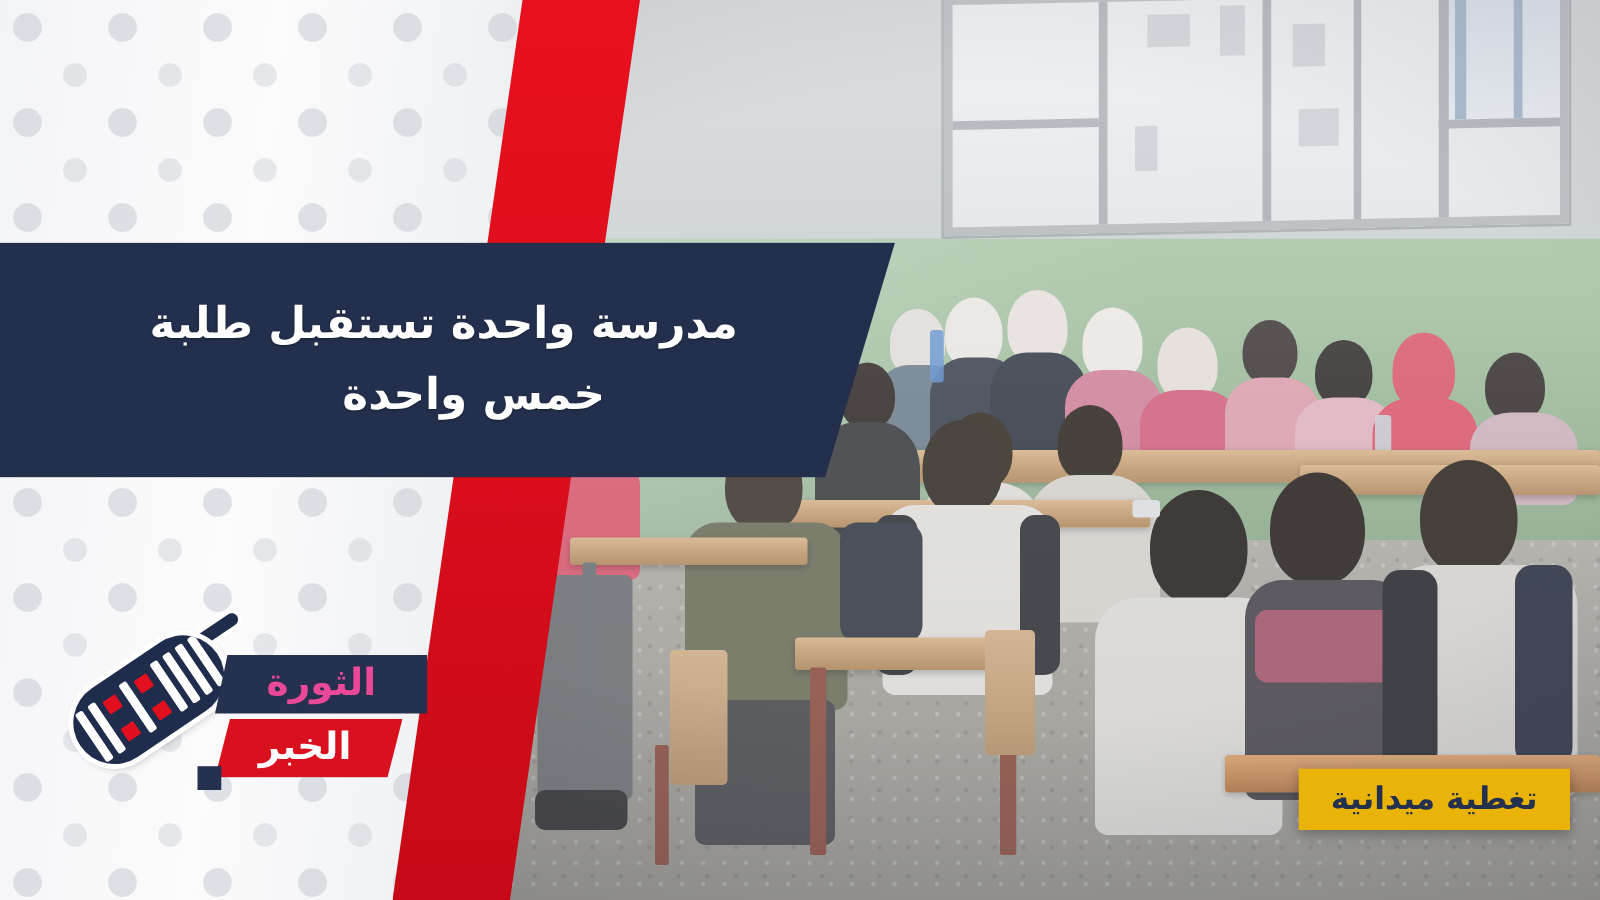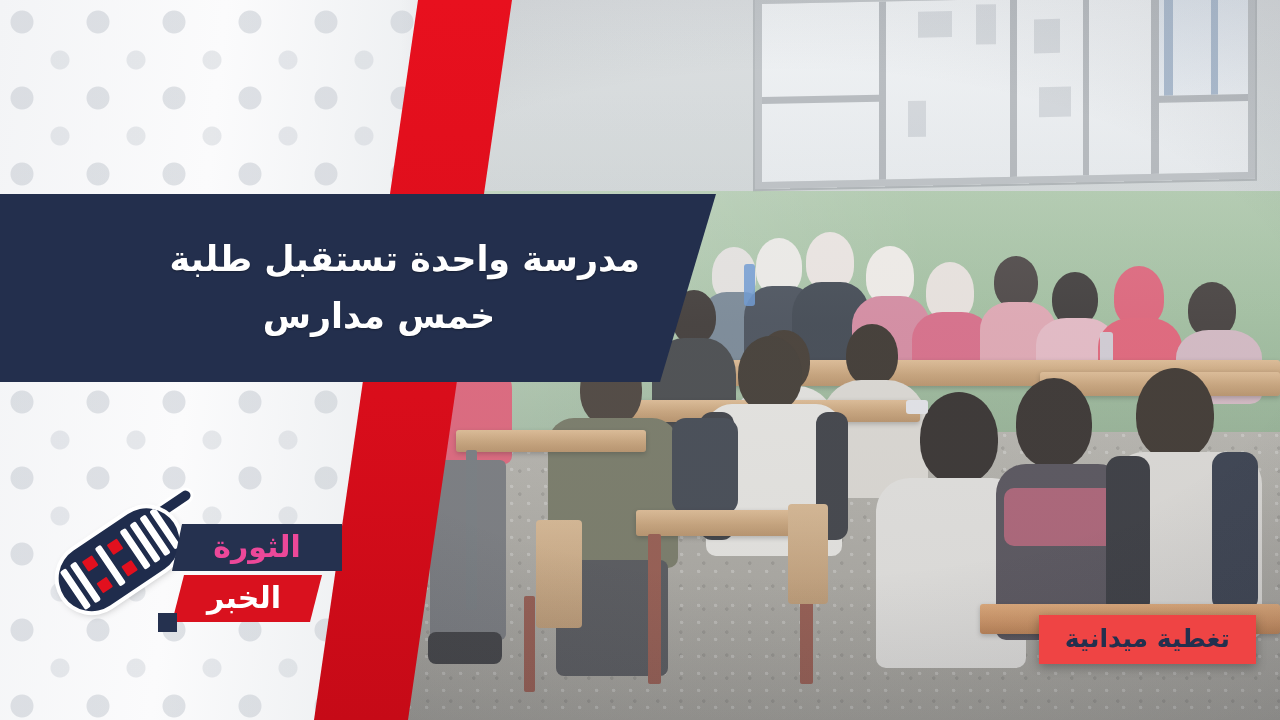--- a/index.html
+++ b/index.html
@@ -111,21 +111,21 @@
     display:flex; flex-direction:column; justify-content:center;
     padding:0 86px 0 70px;
     box-shadow:0 6px 18px rgba(0,0,0,.28);
   }
   .headline .line{
     color:#ffffff;
     font-size:35px;
     font-weight:700;
     letter-spacing:.3px;
     line-height:1.62;
-    text-align:right;
+    text-align:center;
     direction:rtl;
     white-space:nowrap;
     text-shadow:0 1px 2px rgba(0,0,0,.35);
   }
   .headline .line.l2{ text-align:center; padding-left:48px; }
 
   
   .logo{
     position:absolute; left:46px; top:500px; width:300px; height:170px;
     z-index:7;
@@ -170,21 +170,21 @@
     box-shadow:0 2px 6px rgba(0,0,0,.25);
   }
   .blk-dot{
     position:absolute; left:-14px; bottom:-10px;
     width:19px; height:19px; background:#25314f;
   }
 
   
   .badge{
     position:absolute; right:24px; bottom:56px;
-    background:#ef4444;
+    background:#eab308;
     padding:9px 26px 11px;
     z-index:7;
     box-shadow:0 3px 10px rgba(0,0,0,.30);
   }
   .badge span{
     color:#23304e; font-size:25px; font-weight:700; direction:rtl; white-space:nowrap;
   }
 </style>
 </head>
 <body>
@@ -304,21 +304,21 @@
   </div>
 
   <div class="left-panel"></div>
 
   <div class="red-stripe">
       <i></i>
     </div>
 
   <div class="headline">
     <div class="line l1">مدرسة واحدة تستقبل طلبة</div>
-    <div class="line l2">خمس مدارس</div>
+    <div class="line l2">خمس واحدة</div>
   </div>
 
   <div class="logo">
 
     <div class="mic">
       <div class="stem"></div>
       <div class="capsule">
         <span class="slit" style="left:10px;"></span>
         <span class="slit" style="left:22px;"></span>
         <span class="sq" style="left:34px;top:14px;"></span>

